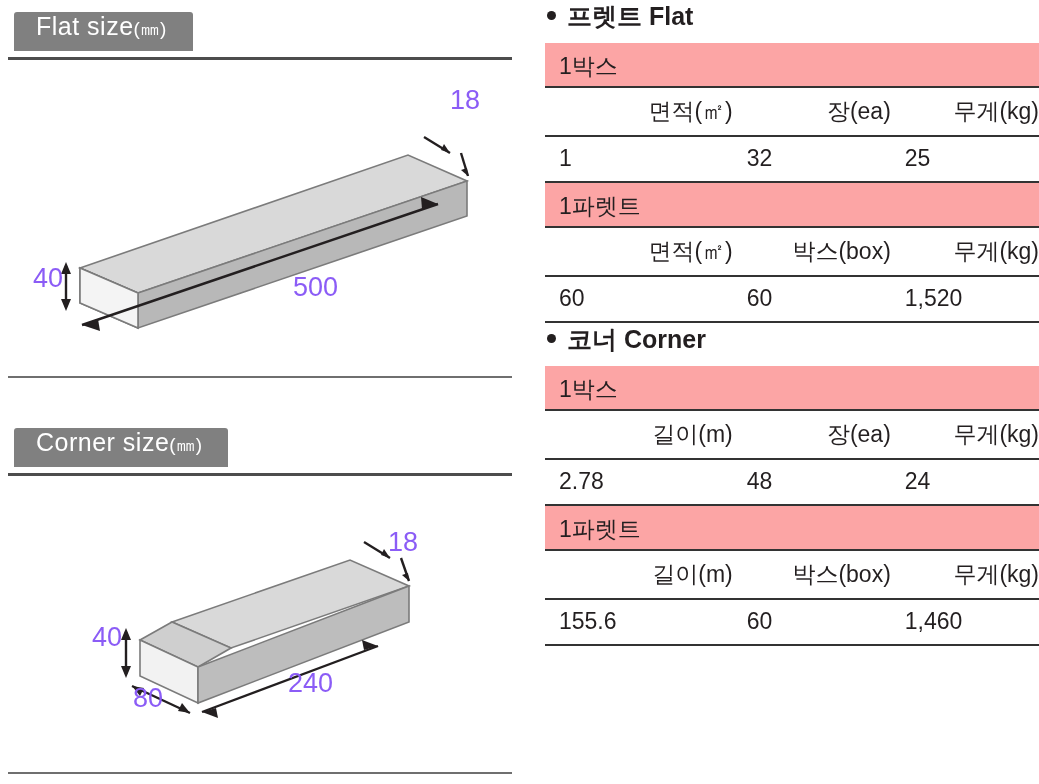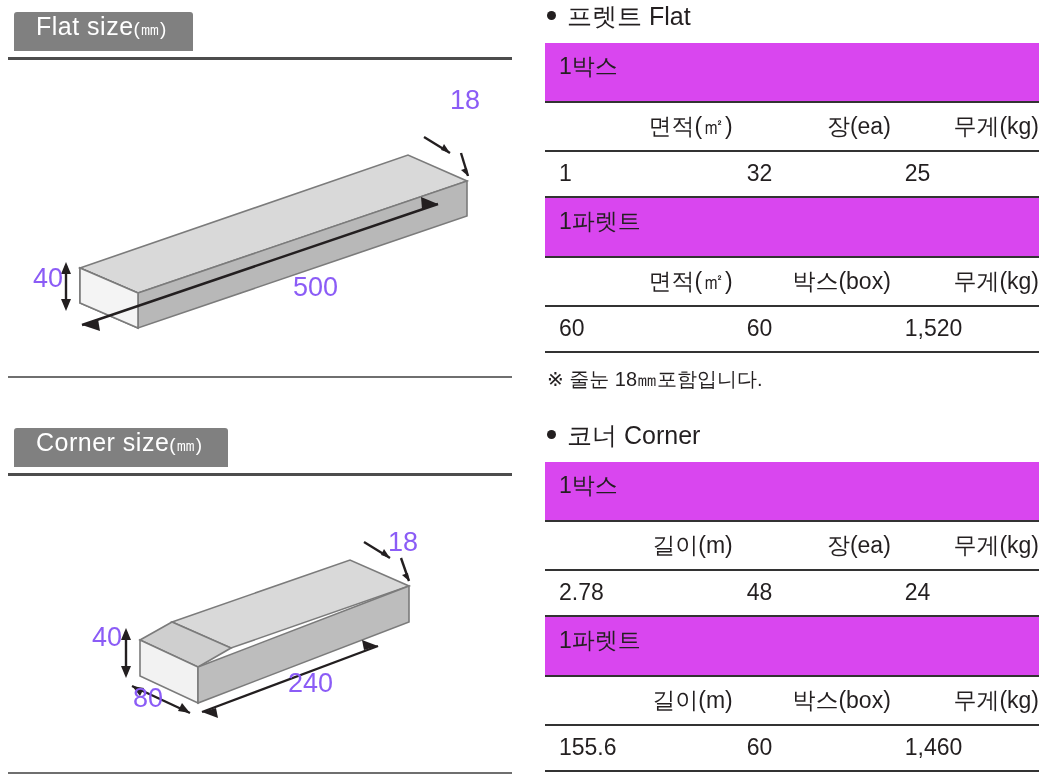--- a/index.html
+++ b/index.html
@@ -61,20 +61,21 @@
     width: 494px;
     height: 784px;
   }
   .bullet-head {
     display: flex;
     align-items: baseline;
     font-size: 25px;
     color: #231f20;
     margin: 0 0 10px 0;
     padding-left: 2px;
+    font-weight: bold;
   }
   .bullet-dot {
     display: inline-block;
     width: 9px; height: 9px;
     border-radius: 50%;
     background: #231f20;
     margin-right: 11px;
     position: relative;
     top: -5px;
     flex: 0 0 auto;
@@ -82,24 +83,24 @@
   table.spec {
     width: 100%;
     border-collapse: collapse;
     font-size: 23px;
   }
   table.spec th, table.spec td {
     text-align: left;
     padding: 7px 0 7px 14px;
   }
   table.spec tr.group th {
-    background: #d946ef;
+    background: #fca5a5;
     font-weight: normal;
     font-size: 23px;
-    padding: 8px 0 19px 14px;
+    padding: 8px 0 4px 14px;
     border-bottom: 2px solid #333;
     margin-left: 6px;
   }
   table.spec tr.head th {
     font-weight: normal;
     border-bottom: 2px solid #333;
     padding-top: 8px; padding-bottom: 8px; text-align: right;
   }
   table.spec tr.vals td {
     border-bottom: 2px solid #333;
@@ -232,21 +233,20 @@
           <th>무게(kg)</th>
         </tr>
         <tr class="vals">
           <td>60</td>
           <td>60</td>
           <td>1,520</td>
         </tr>
       </tbody>
     </table>
 
-    <div class="note">※ 줄눈 18㎜포함입니다.</div>
 
     <div class="bullet-head">
       <span class="bullet-dot"></span>
       <span>코너 Corner</span>
     </div>
 
     <table class="spec">
       <colgroup>
           <col class="c1">
           <col class="c2">

